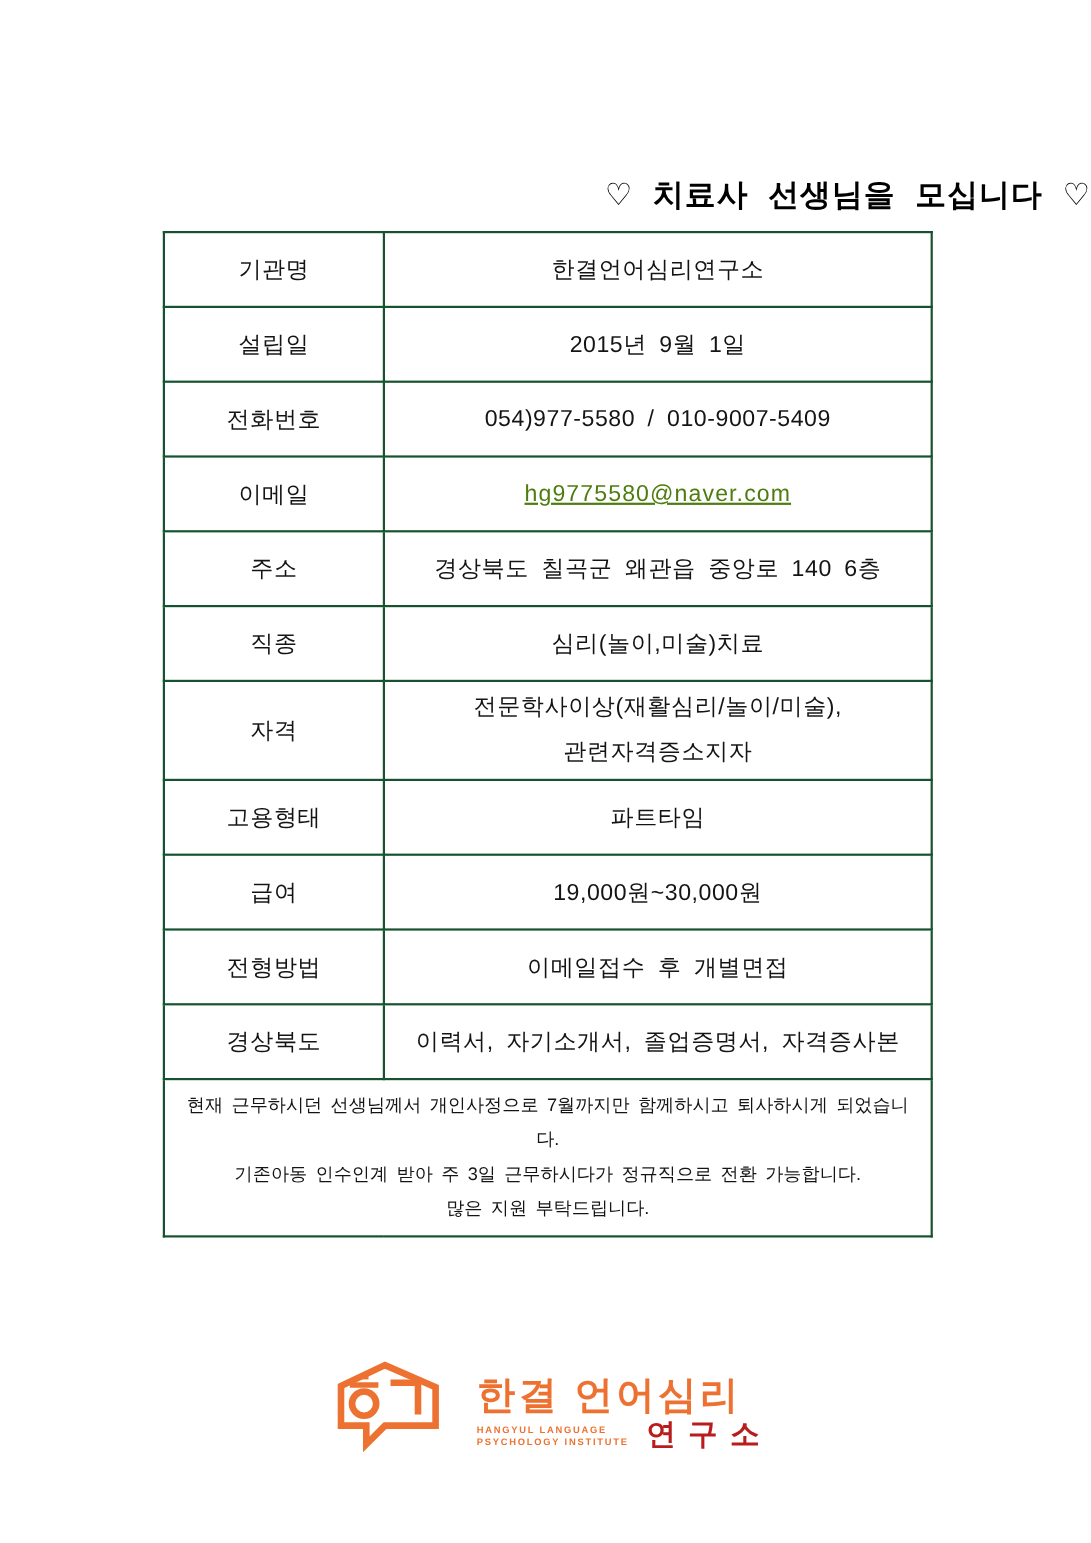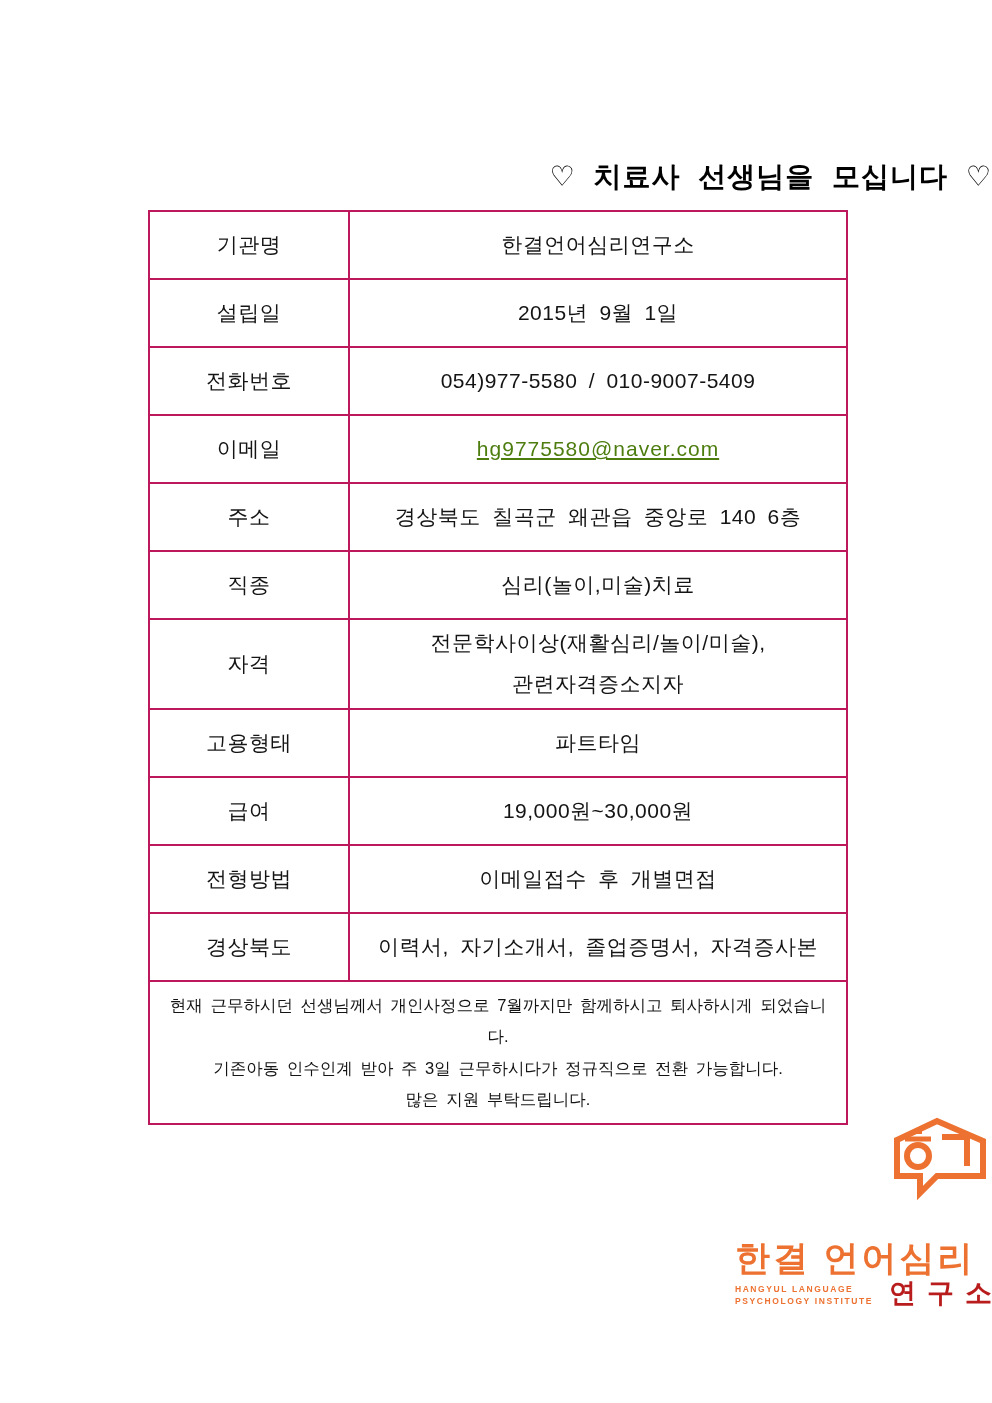--- a/index.html
+++ b/index.html
@@ -31,21 +31,21 @@
   
   .info-table {
     position:absolute;
     left:148px;
     top:210px;
     width:700px;
     border-collapse:collapse;
     table-layout:fixed;
   }
   .info-table td {
-    border:2px solid #be185d;
+    border:2px solid #14532d;
     font-size:21px;
     text-align:center;
     vertical-align:middle;
     padding:2px 6px;
     word-spacing:5px;
     letter-spacing:0.5px;
   }
   .info-table td.label { width:186px; }
   tr.row-normal { height:68px; }
   tr.row-tall   { height:90px; }
@@ -64,28 +64,27 @@
     font-size:16.5px;
     letter-spacing:0;
     word-spacing:3px;
     line-height:1.9;
     padding:8px 10px;
   }
 
   
   .logo {
     position:absolute;
-    top:1116px;
+    top:1236px;
     left:0;
     width:100%;
     display:flex;
     justify-content:center;
-    align-items:flex-end;
+    align-items:center;
     gap:28px;
-    flex-direction:column;
   }
   .logo-icon svg { display:block; }
   .logo-text { padding-top:8px; }
   .logo-main {
     font-size:35px;
     font-weight:bold;
     letter-spacing:3px;
     line-height:1;
   }
   .logo-sub-row {

